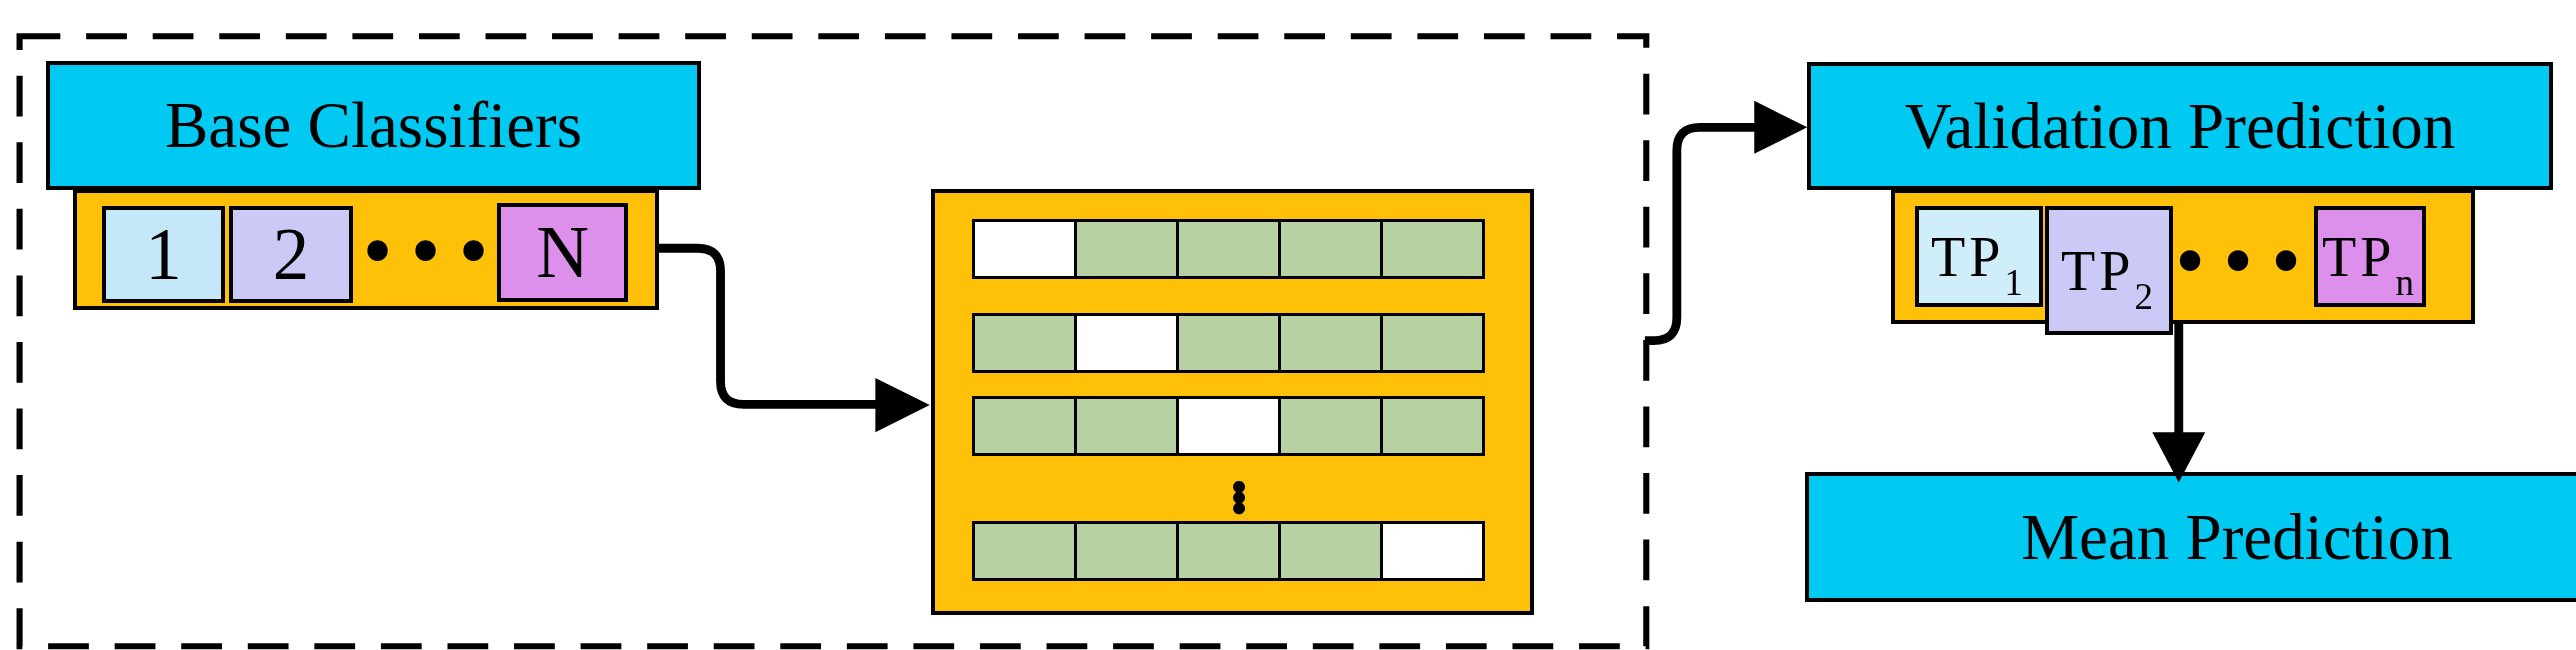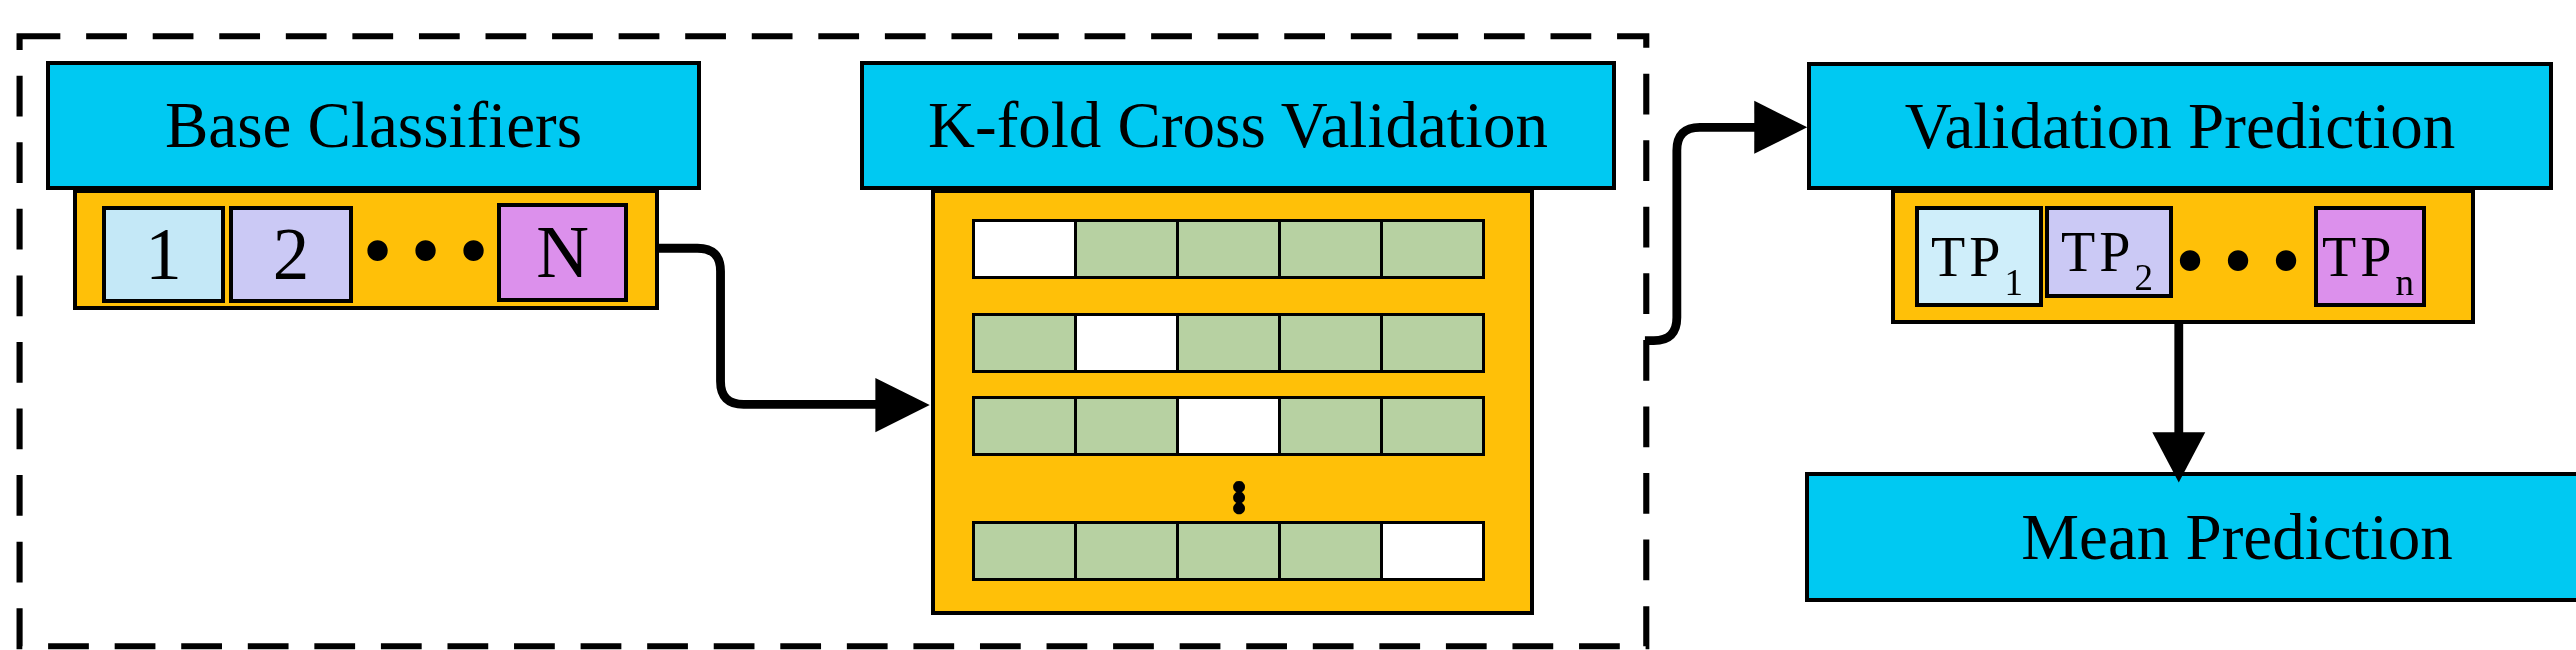--- a/index.html
+++ b/index.html
@@ -91,23 +91,20 @@
   <div class="box chip chip--2" style="left:229px;top:186px;width:124px;height:97px;">
     <span>2</span>
   </div>
   <div class="hdots" style="left:378px;top:199px;width:95px;height:68px;">
     <span>•••</span>
   </div>
   <div class="box chip chip--n" style="left:497px;top:183px;width:131px;height:99px;">
     <span>N</span>
   </div>
 
-  <div class="box header" style="left:860px;top:41px;width:756px;height:129px;">
-    <span>K-fold Cross Validation</span>
-  </div>
   <div class="box panel" id="kfold-body" style="left:931px;top:169px;width:603px;height:426px;">
     <div id="kfold-rows" style="position:absolute;left:0;top:0;width:100%;height:100%;">
         <div class="krow" style="top: 26px;">
           <div class="kcell kcell--test"></div>
           <div class="kcell kcell--train"></div>
           <div class="kcell kcell--train"></div>
           <div class="kcell kcell--train"></div>
           <div class="kcell kcell--train"></div>
         </div>
         <div class="krow" style="top: 120px;">
@@ -137,21 +134,21 @@
     <span>•••</span>
   </div>
 
   <div class="box header" style="left:1807px;top:42px;width:746px;height:128px;">
     <span>Validation Prediction</span>
   </div>
   <div class="box panel" style="left:1891px;top:169px;width:584px;height:135px;"></div>
   <div class="box chip chip--tp1" style="left:1915px;top:186px;width:128px;height:101px;">
     <span class="tp-main"><span>TP</span><sub>1</sub></span>
   </div>
-  <div class="box chip chip--2" style="left:2045px;top:186px;width:128px;height:92px;">
+  <div class="box chip chip--2" style="left:2045px;top:186px;width:128px;height:129px;">
     <span class="tp-main"><span>TP</span><sub>2</sub></span>
   </div>
   <div class="hdots" style="left:2187px;top:209px;width:102px;height:68px;">
     <span>•••</span>
   </div>
   <div class="box chip chip--n" style="left:2314px;top:186px;width:112px;height:101px;">
     <span class="tp-main"><span>TP</span><sub>n</sub></span>
   </div>
 
   <div class="box header" style="left:1805px;top:452px;width:864px;height:130px;">

